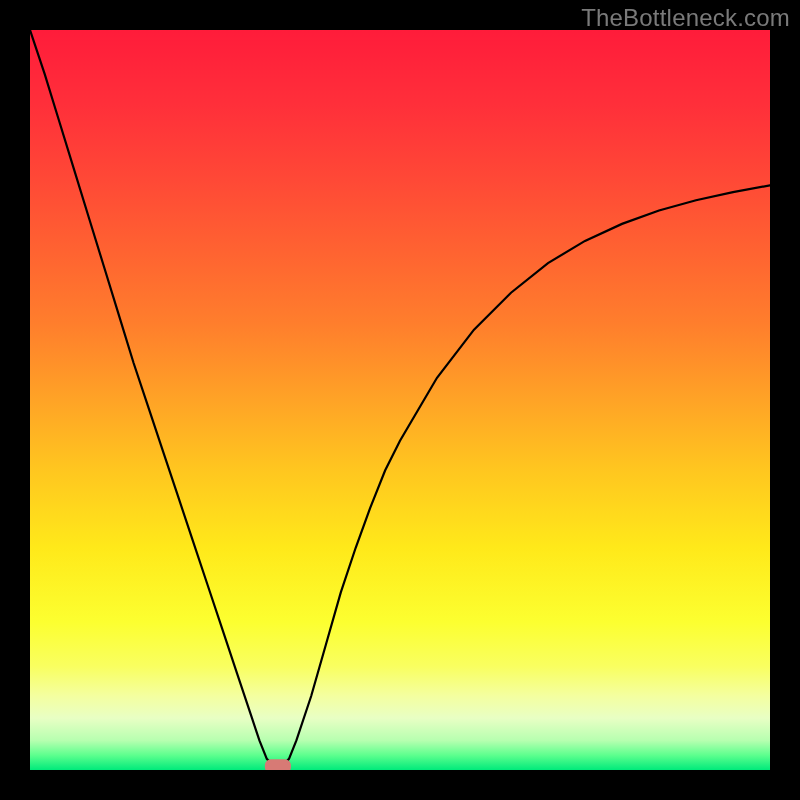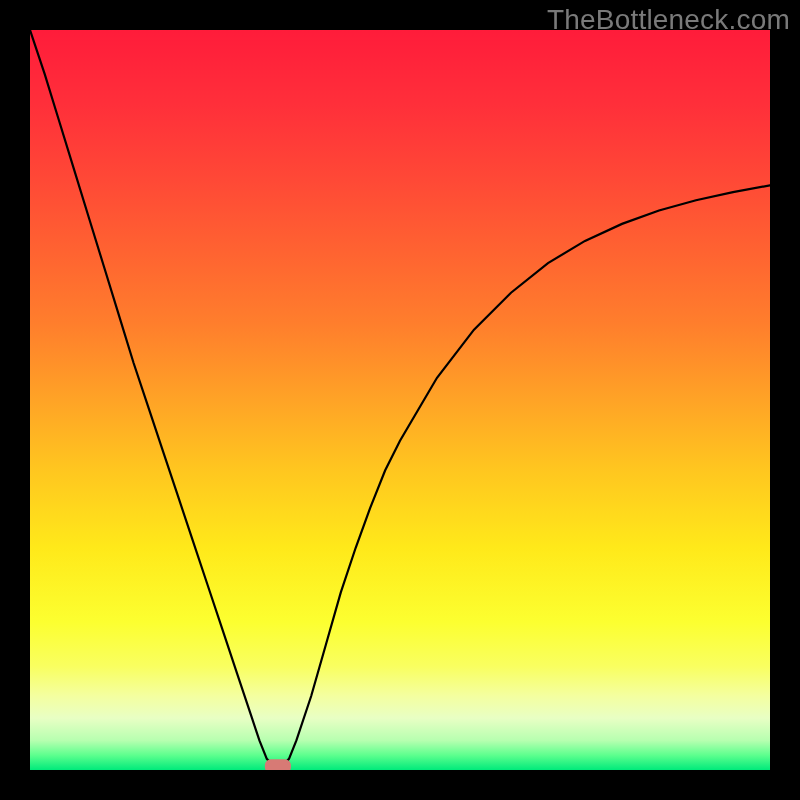--- a/index.html
+++ b/index.html
@@ -23,21 +23,21 @@
     top: 30px;
     width: 740px;
     height: 740px;
     overflow: hidden;
   }
   .attribution {
     position: absolute;
     top: 4px;
     right: 10px;
     color: #7a7a7a;
-    font-size: 28px;
+    font-size: 24px;
     font-weight: 400;
     letter-spacing: 0.2px;
     font-family: Arial, Helvetica, sans-serif;
   }
   svg {
     display: block;
     width: 740px;
     height: 740px;
   }
   .curve {

